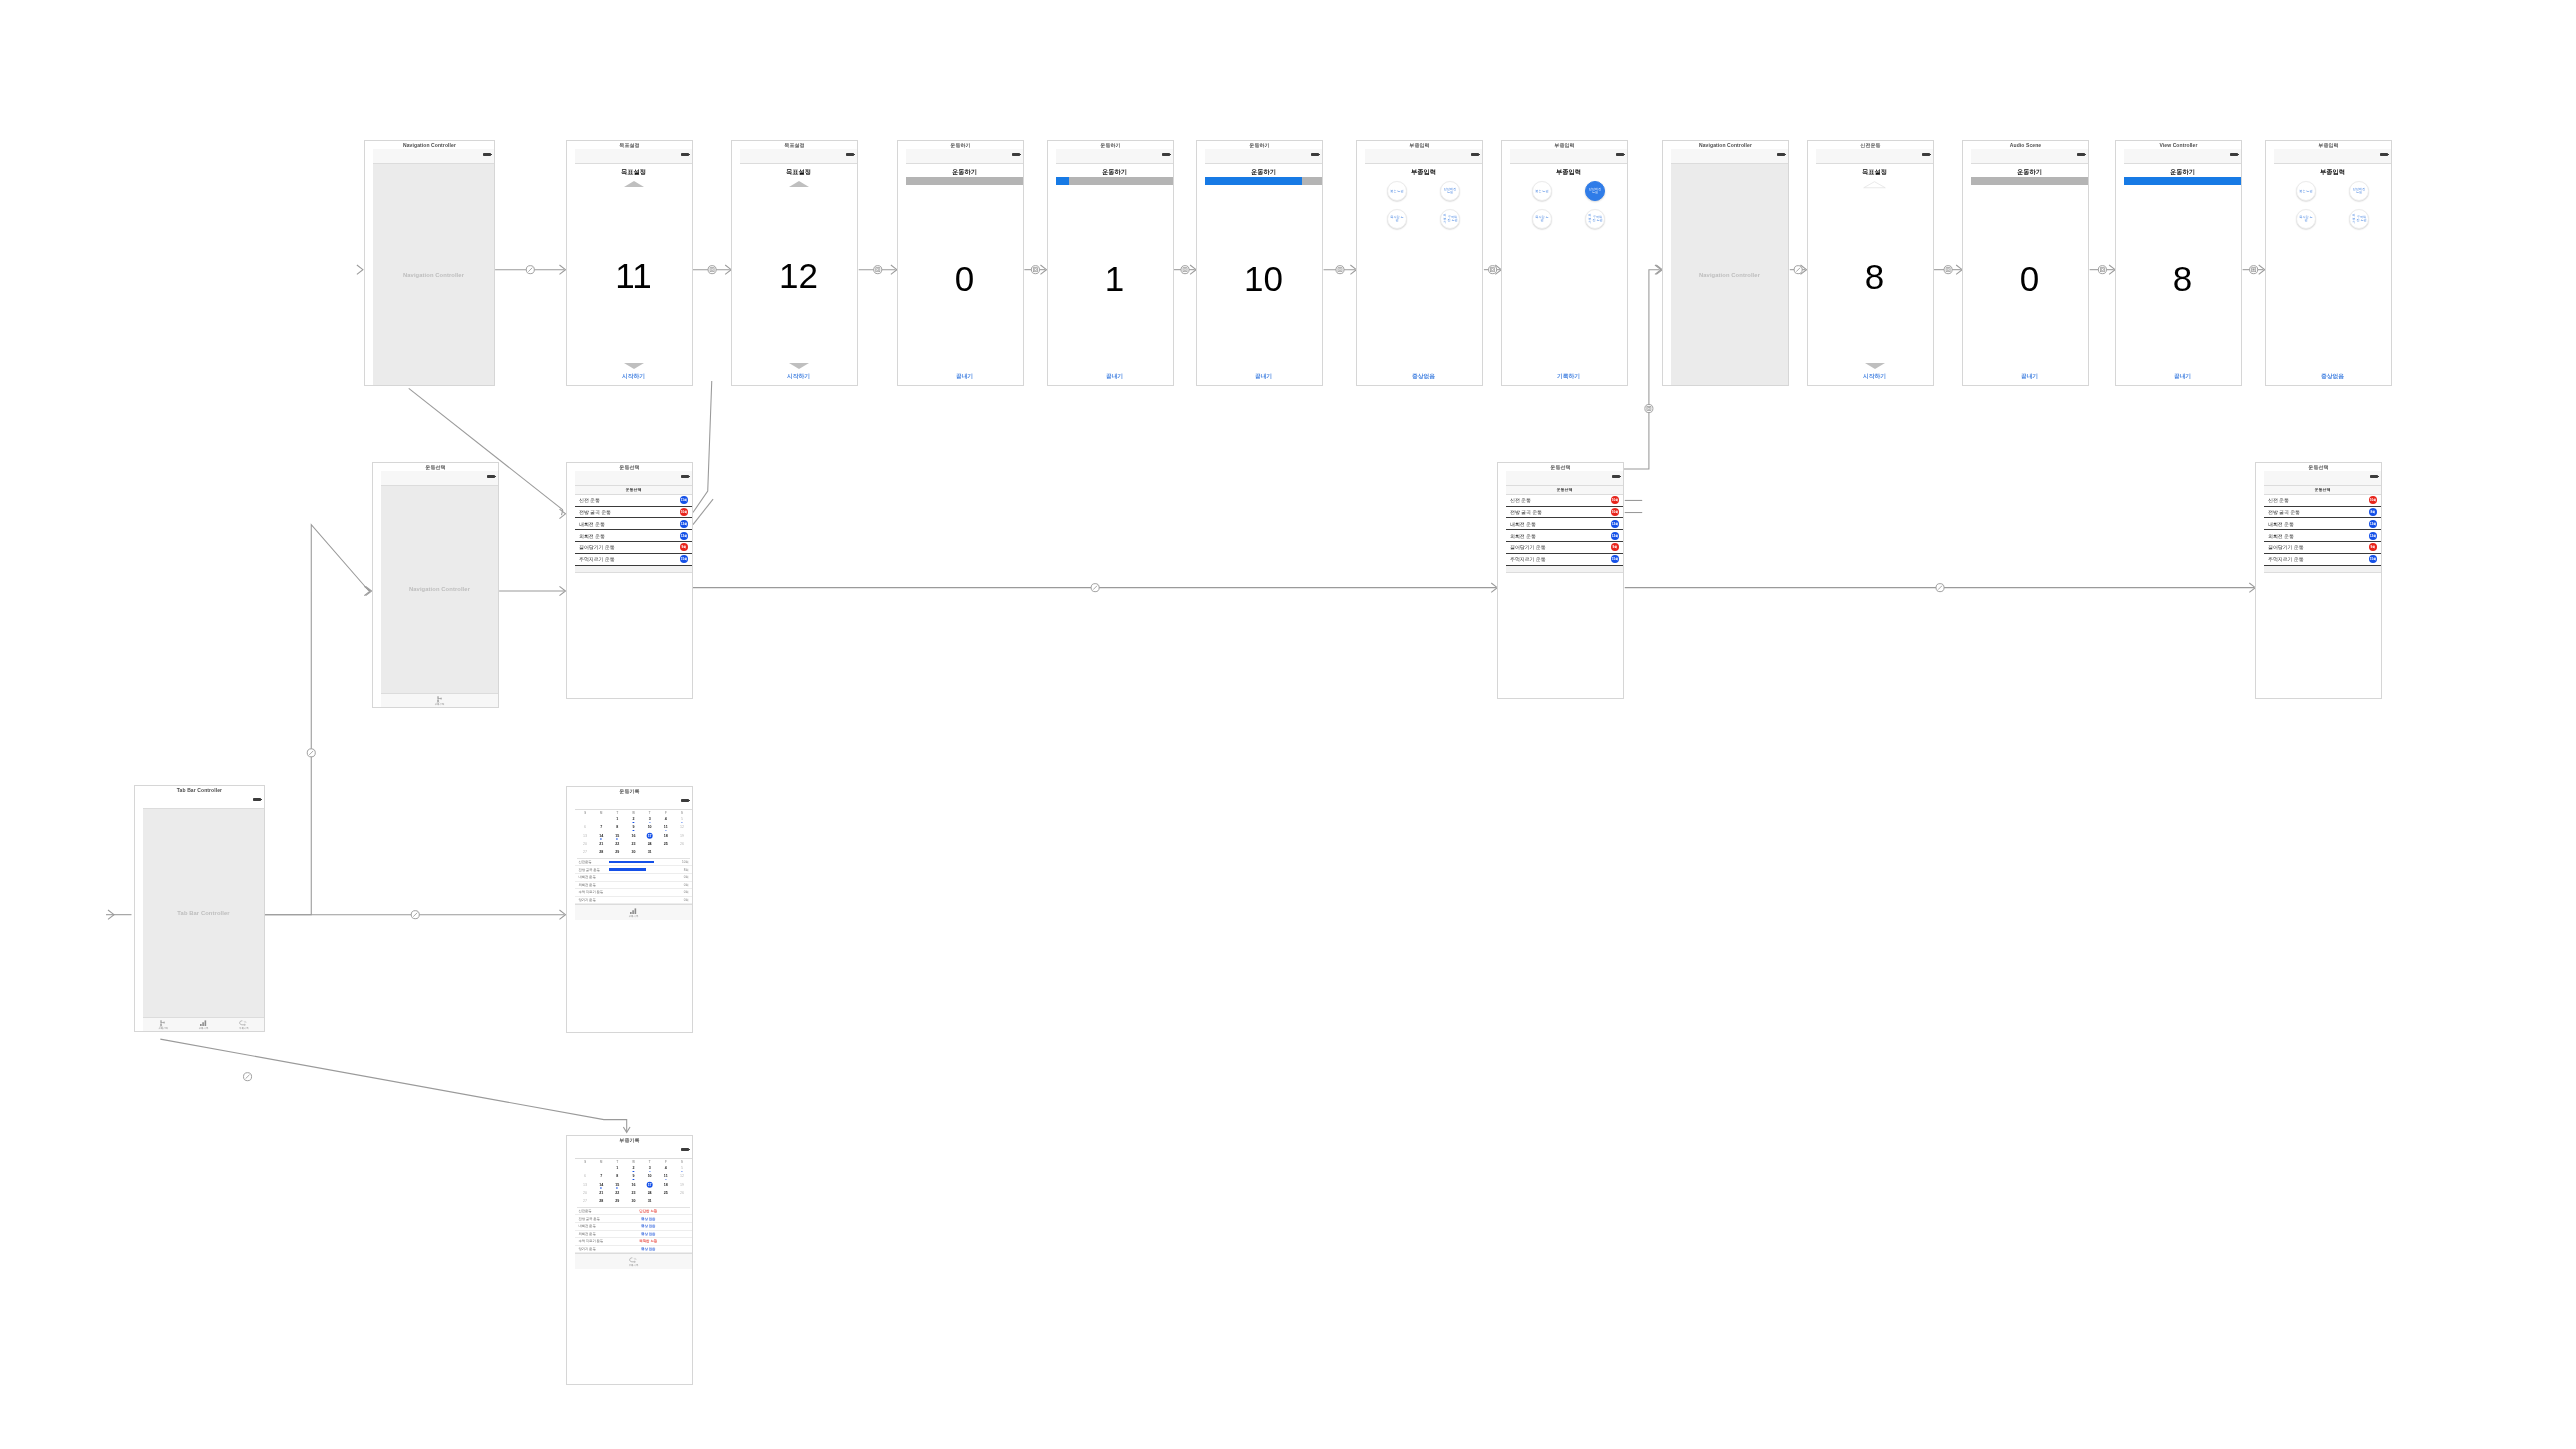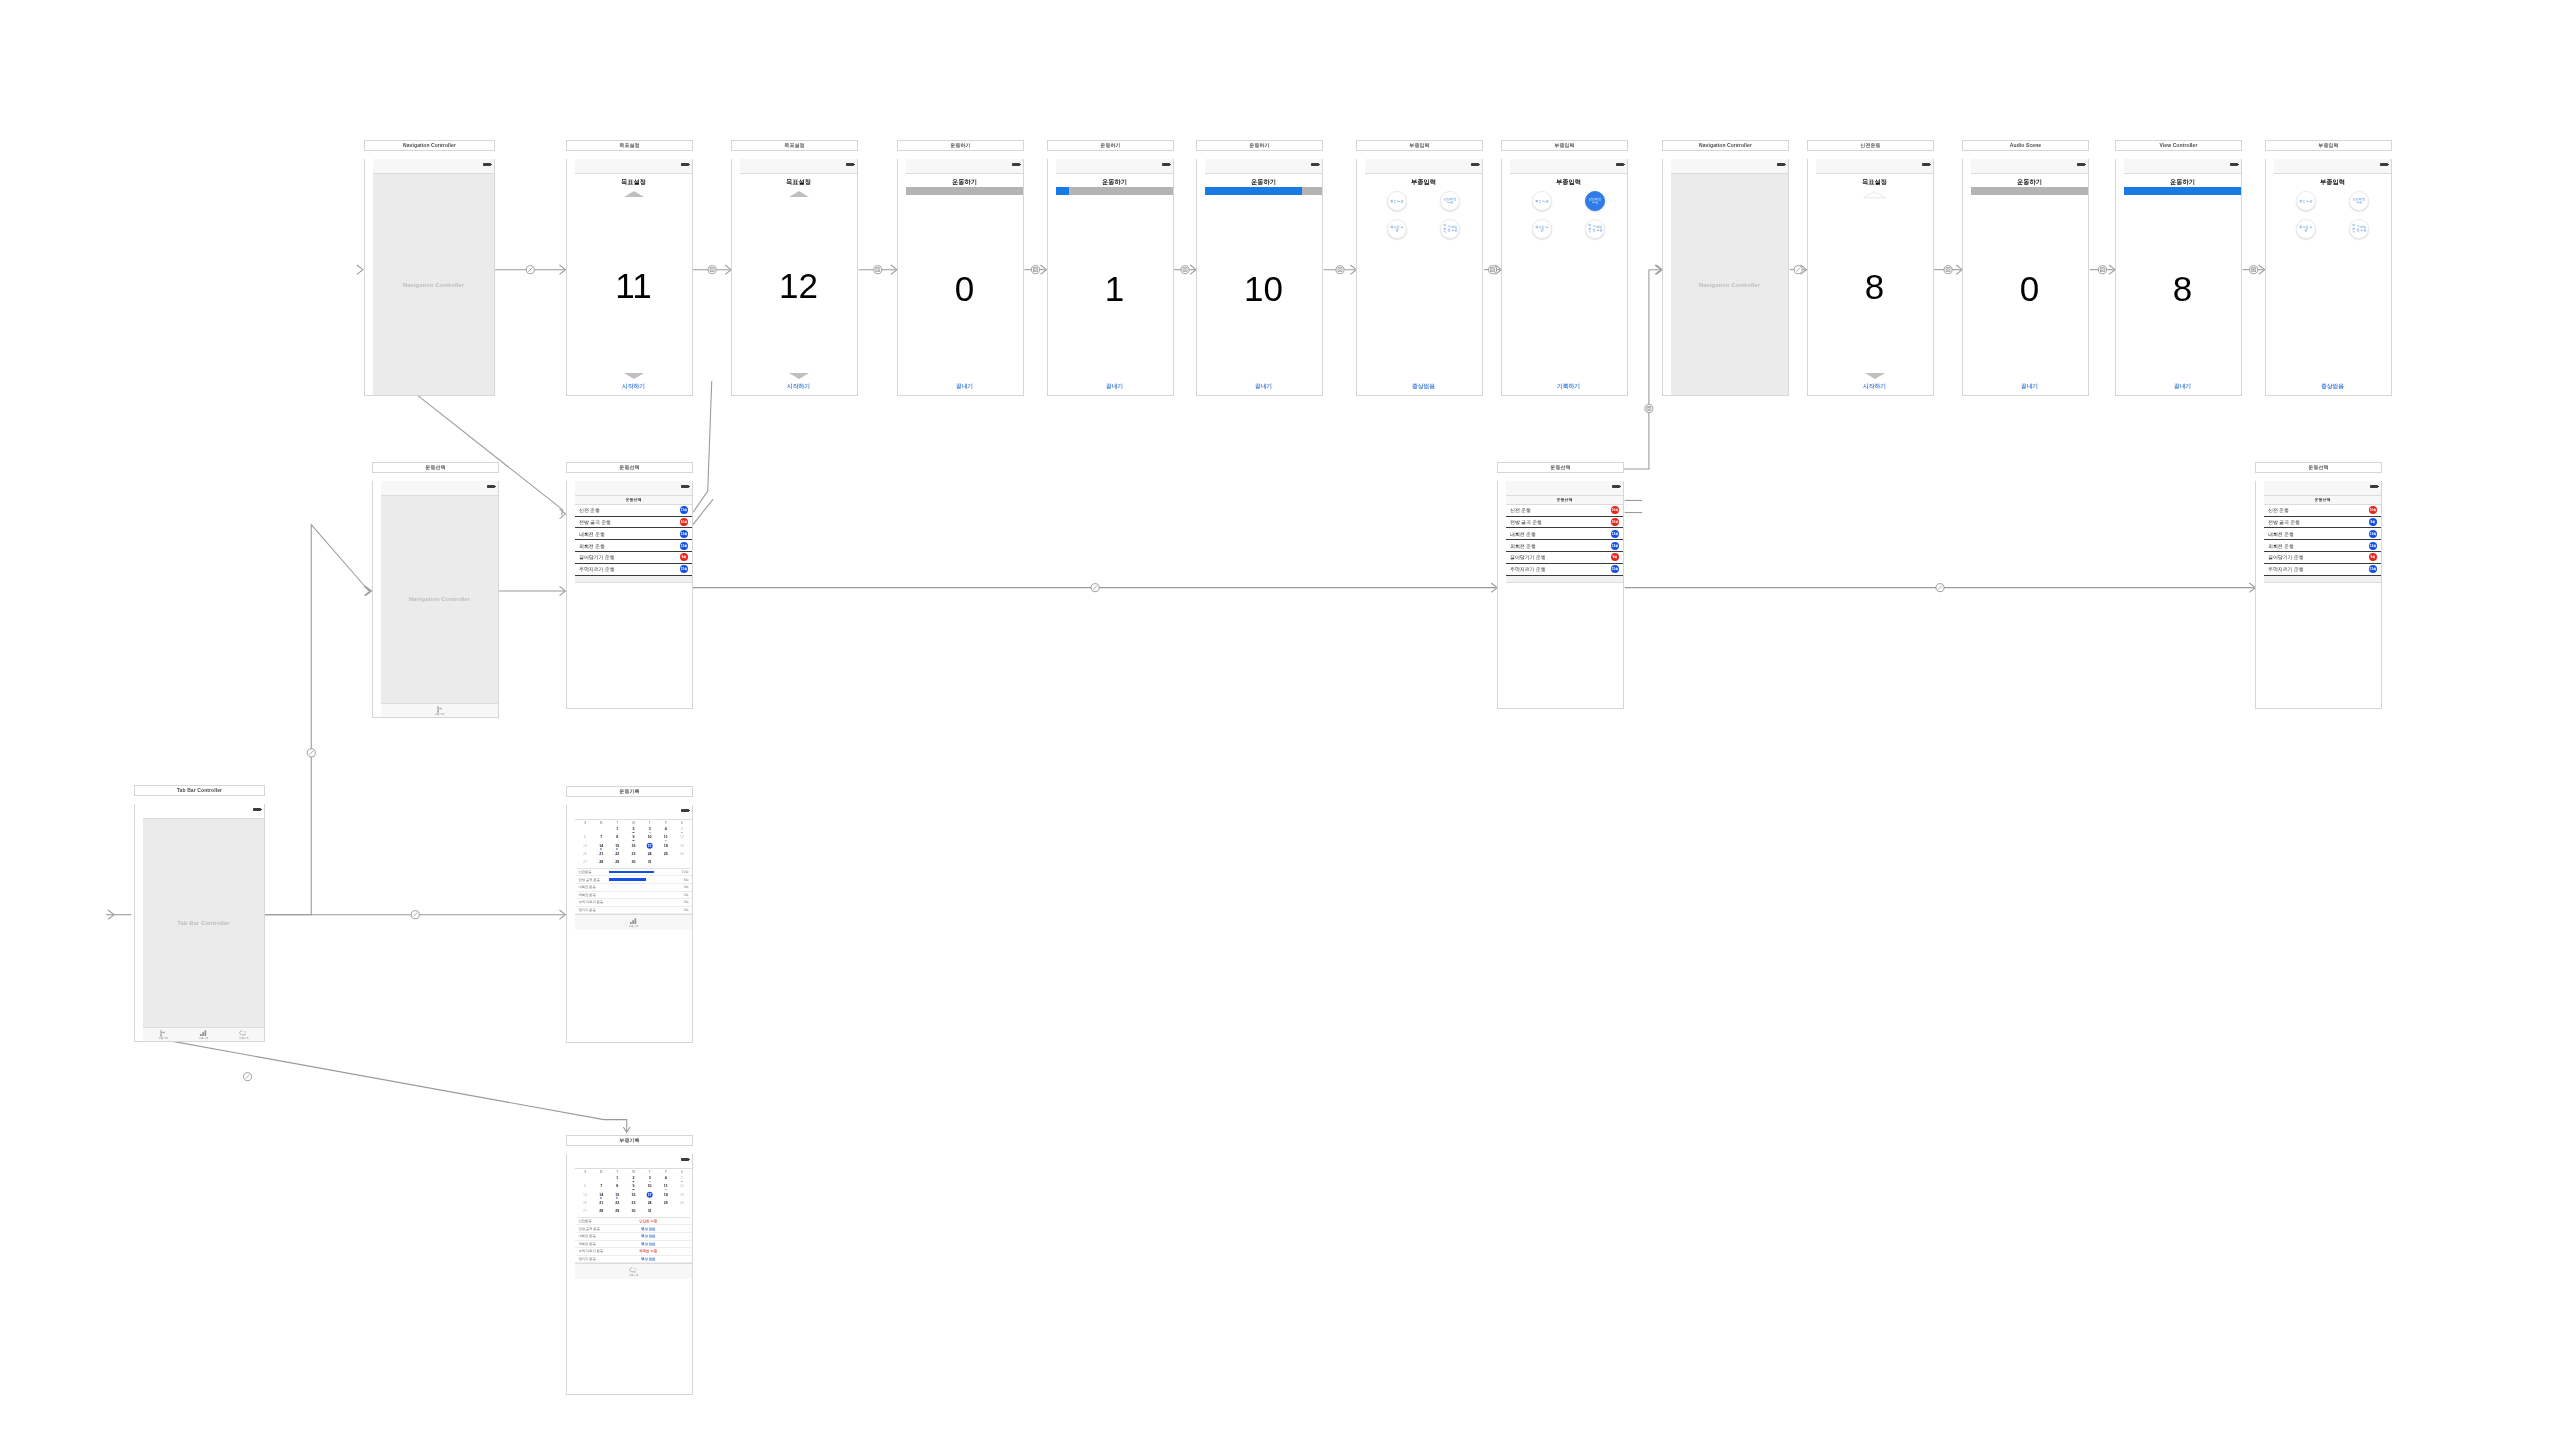--- a/index.html
+++ b/index.html
@@ -17,21 +17,21 @@
 
   
   .scene{position:absolute;}
   .scene-title{
      position:absolute;left:0;top:0;width:100%;height:10.7px;
      background:#fff;border:0.7px solid #d6d6d6;box-sizing:border-box;
      font-size:5px;color:#4c4c4c;font-weight:bold;
      display:flex;align-items:center;justify-content:center;
      letter-spacing:0.1px;white-space:nowrap;overflow:hidden;}
   .device{
-     position:absolute;left:0;top:19px;width:100%;
+     position:absolute;left:0;top:9px;width:100%;
      background:#ffffff;border:0.7px solid #d6d6d6;border-top:none;
      box-sizing:border-box;overflow:hidden;padding-left:8px;}
 
   .statusbar{height:14.8px;background:#f7f7f7;border-bottom:0.7px solid #dcdcdc;
      position:relative;box-sizing:border-box;}
   .statusbar .battery{position:absolute;right:3.4px;top:4px;width:7.4px;height:2.7px;
      background:#3c3c3c;border-radius:0.7px;}
   .statusbar .battery:after{content:"";position:absolute;right:-1.3px;top:0.7px;
      width:1px;height:1.3px;background:#3c3c3c;}
 

